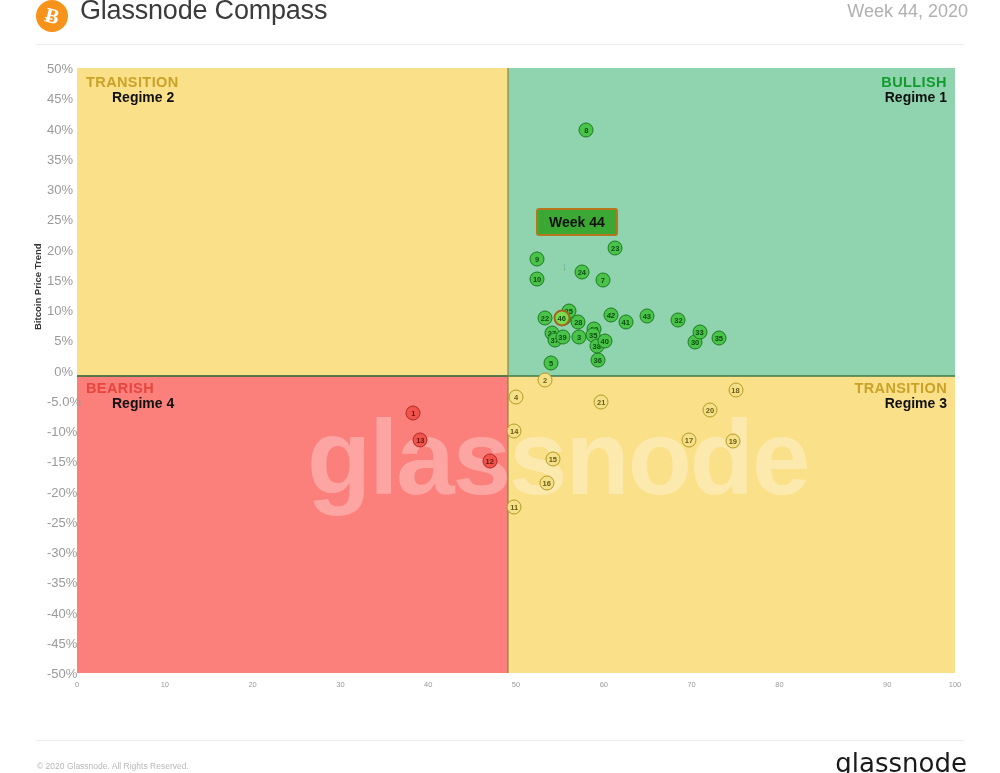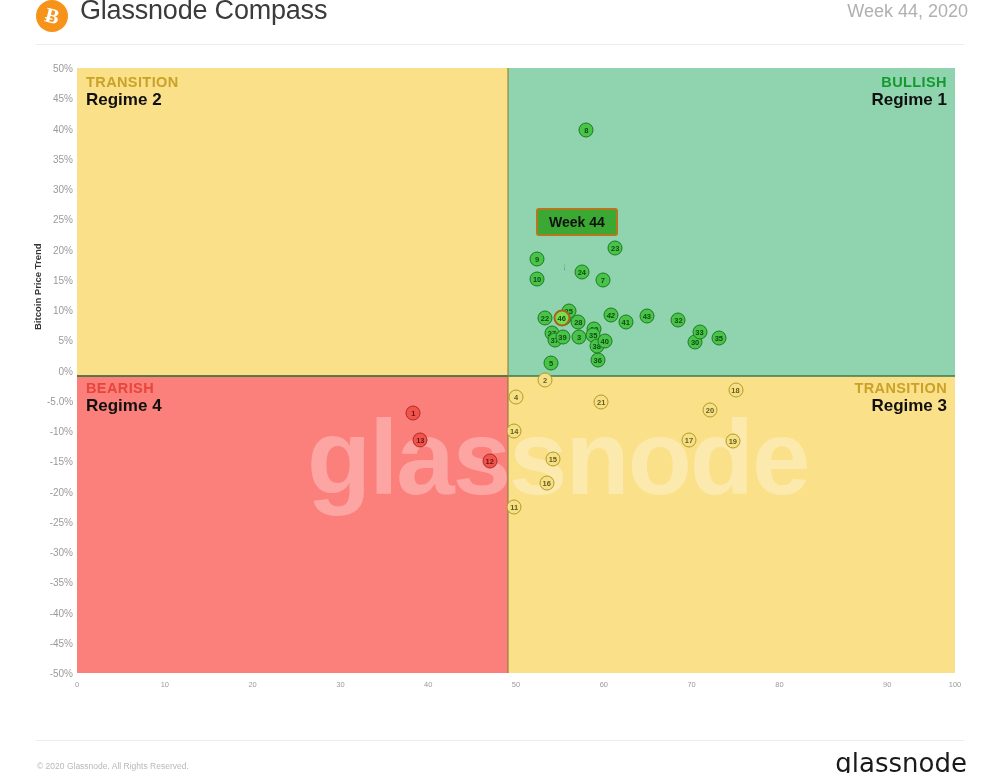--- a/index.html
+++ b/index.html
@@ -62,32 +62,32 @@
   }
 
   
   #vline{position:absolute;left:430px;top:0;width:2px;height:605px;background:#8a7a35;opacity:.55;}
   #hline{position:absolute;left:0;top:307px;width:878px;height:2px;background:#3d7a4a;opacity:.75;}
   #hline-left{position:absolute;left:0;top:307px;width:431px;height:2px;background:#8a5a2a;opacity:.75;}
 
   
   .q-label{position:absolute;line-height:1.12;}
   .q-label .regime-kind{font-size:14.5px;font-weight:bold;letter-spacing:.4px;}
-  .q-label .regime-name{font-size:17px;font-weight:bold;color:#101010;}
+  .q-label .regime-name{font-size:14px;font-weight:bold;color:#101010;margin-left:26px;}
   #lbl-tl{left:9px;top:6px;text-align:left;}
   #lbl-tl .regime-kind{color:#c9a227;}
   #lbl-tr{right:8px;top:6px;text-align:right;}
   #lbl-tr .regime-kind{color:#129a2e;}
   #lbl-bl{left:9px;top:312px;text-align:left;}
   #lbl-bl .regime-kind{color:#e8453c;}
   #lbl-br{right:8px;top:312px;text-align:right;}
   #lbl-br .regime-kind{color:#c9a227;}
   .ytick-lbl{
     position:absolute;left:-30px;width:26px;text-align:right;
-    font-size:10px;color:#9a9a9a;transform:translateY(-50%);
+    font-size:13px;color:#9a9a9a;transform:translateY(-50%);
   }
   .xtick-lbl{
     position:absolute;top:612px;
     font-size:7.5px;color:#9a9a9a;transform:translateX(-50%);
   }
   #x-axis-title{
     position:absolute;left:0;top:636px;width:878px;
     text-align:center;font-size:9.5px;font-weight:bold;color:#333;
   }
   #y-axis-title{

